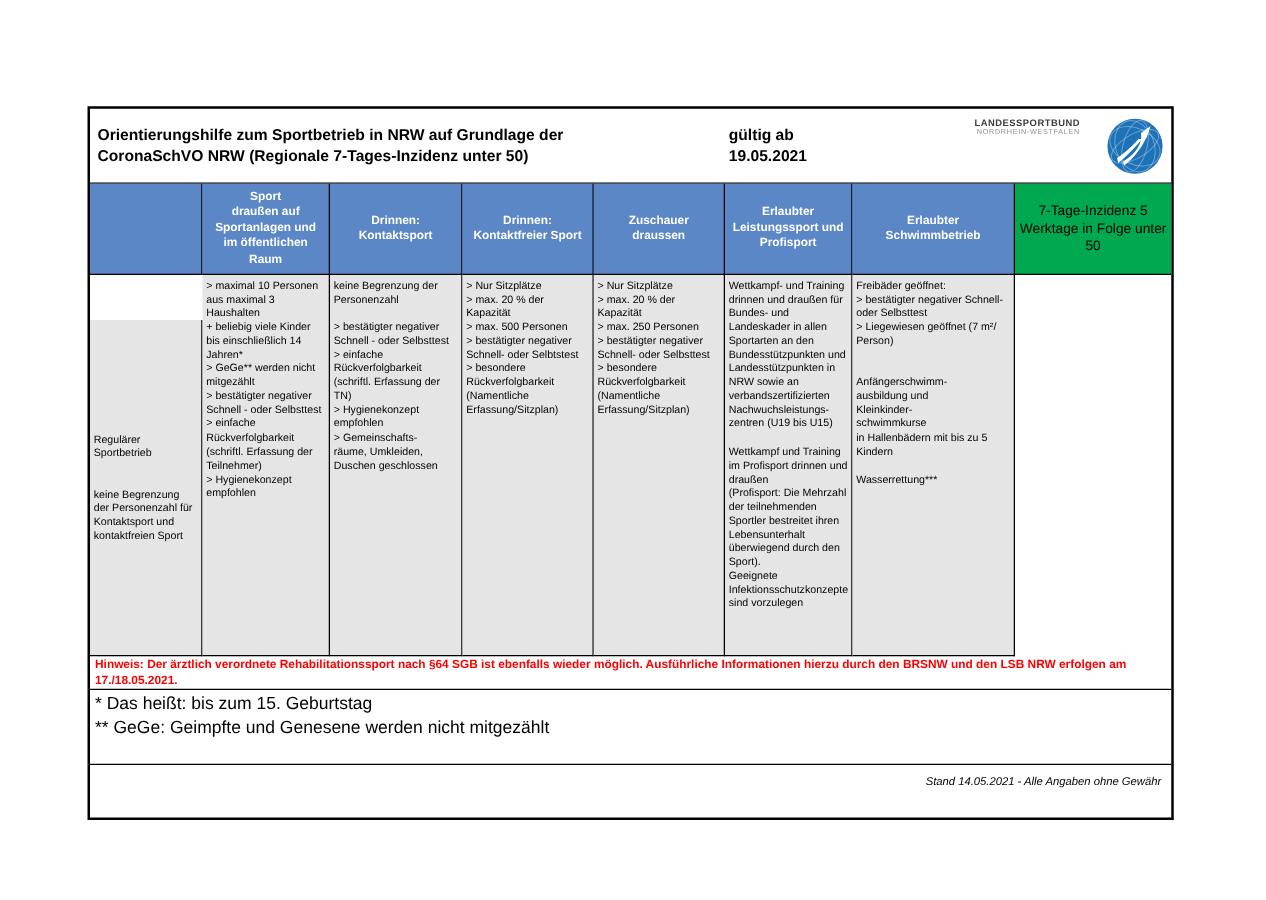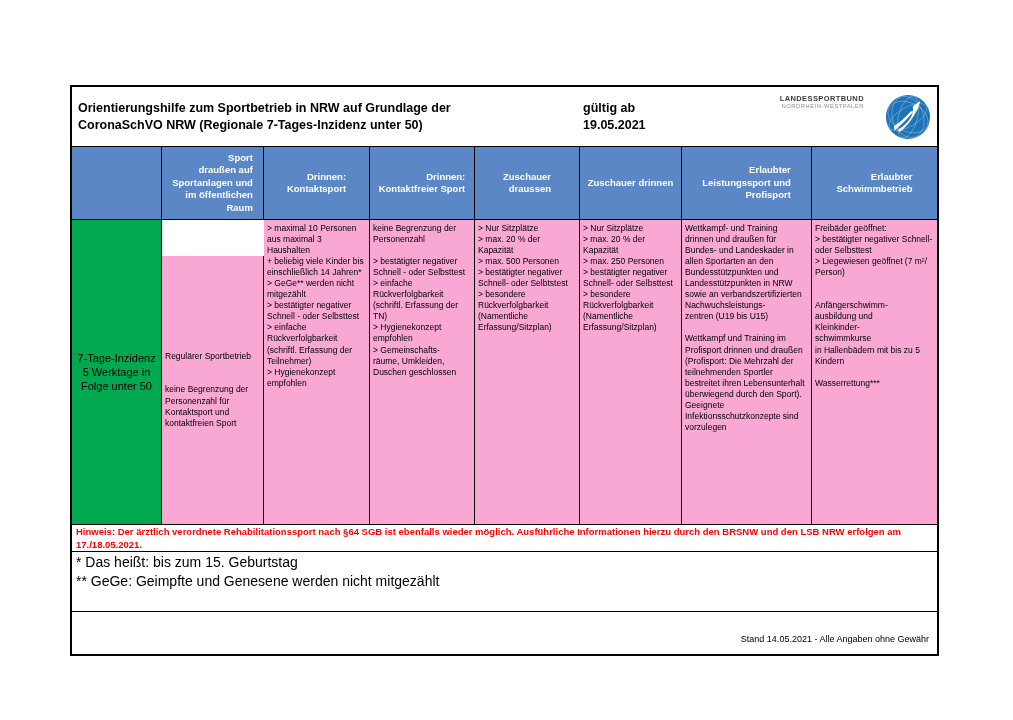--- a/index.html
+++ b/index.html
@@ -27,41 +27,41 @@
   
   .grid{
     display:grid;flex:1;
     grid-template-columns:90px 102px 106px 105px 105px 102px 130px 125px;
     grid-template-rows:73px 305px 27px 60px 1fr;
   }
   .cell{box-sizing:border-box;border-right:1px solid #000;border-bottom:1px solid #000;overflow:hidden;}
   .cell:nth-child(8n){border-right:none;}
   .hcell{
     background:#5b87c6;color:#fff;font-weight:bold;font-size:9.5px;line-height:1.3;
-    display:flex;align-items:center;justify-content:center;text-align:right;
+    display:flex;align-items:center;justify-content:center;text-align:center;
     white-space:pre-line;padding:2px 3px;
   }
   .bcell{
-    background:#f9a8d4;font-size:8.5px;line-height:1.3;padding:3px 3px;
+    background:#e5e5e5;font-size:8.5px;line-height:1.3;padding:3px 3px;
     white-space:pre-line;text-align:left;
   }
   .bcell.green{
     background:#00a84f;display:flex;align-items:center;justify-content:center;
     text-align:center;font-size:11px;padding:2px;
   }
   .bcell.vcenter{display:flex;align-items:center;margin-top:36px;}
   .span-row{grid-column:1 / -1;box-sizing:border-box;border-bottom:1px solid #000;}
   .notice{
     color:#ff0000;font-weight:bold;font-size:9.5px;line-height:1.35;
     padding:1px 4px;white-space:pre-line;
   }
   .footnotes{font-size:14px;line-height:1.35;padding:1px 4px;}
   .bottom{border-bottom:none;position:relative;}
   .stand{
-    position:absolute;right:8px;bottom:10px;font-size:9px;color:#000;
+    position:absolute;right:8px;bottom:24px;font-size:9px;color:#000;font-style:italic;
   }
 </style>
 </head>
 <body>
 
 <div class="page">
   <div class="doc">
 
     <div class="title-row">
       <div class="title-block">
@@ -96,21 +96,20 @@
 draußen auf
 Sportanlagen und
 im öffentlichen
 Raum</div>
       <div class="cell hcell">Drinnen:
 Kontaktsport</div>
       <div class="cell hcell">Drinnen:
 Kontaktfreier Sport</div>
       <div class="cell hcell">Zuschauer
 draussen</div>
-      <div class="cell hcell">Zuschauer drinnen</div>
       <div class="cell hcell">Erlaubter
 Leistungssport und
 Profisport</div>
       <div class="cell hcell">Erlaubter
 Schwimmbetrieb</div>
 
       <div class="cell bcell green">7-Tage-Inzidenz 5 Werktage in Folge unter 50</div>
       <div class="cell bcell vcenter">Regulärer Sportbetrieb
 
 

